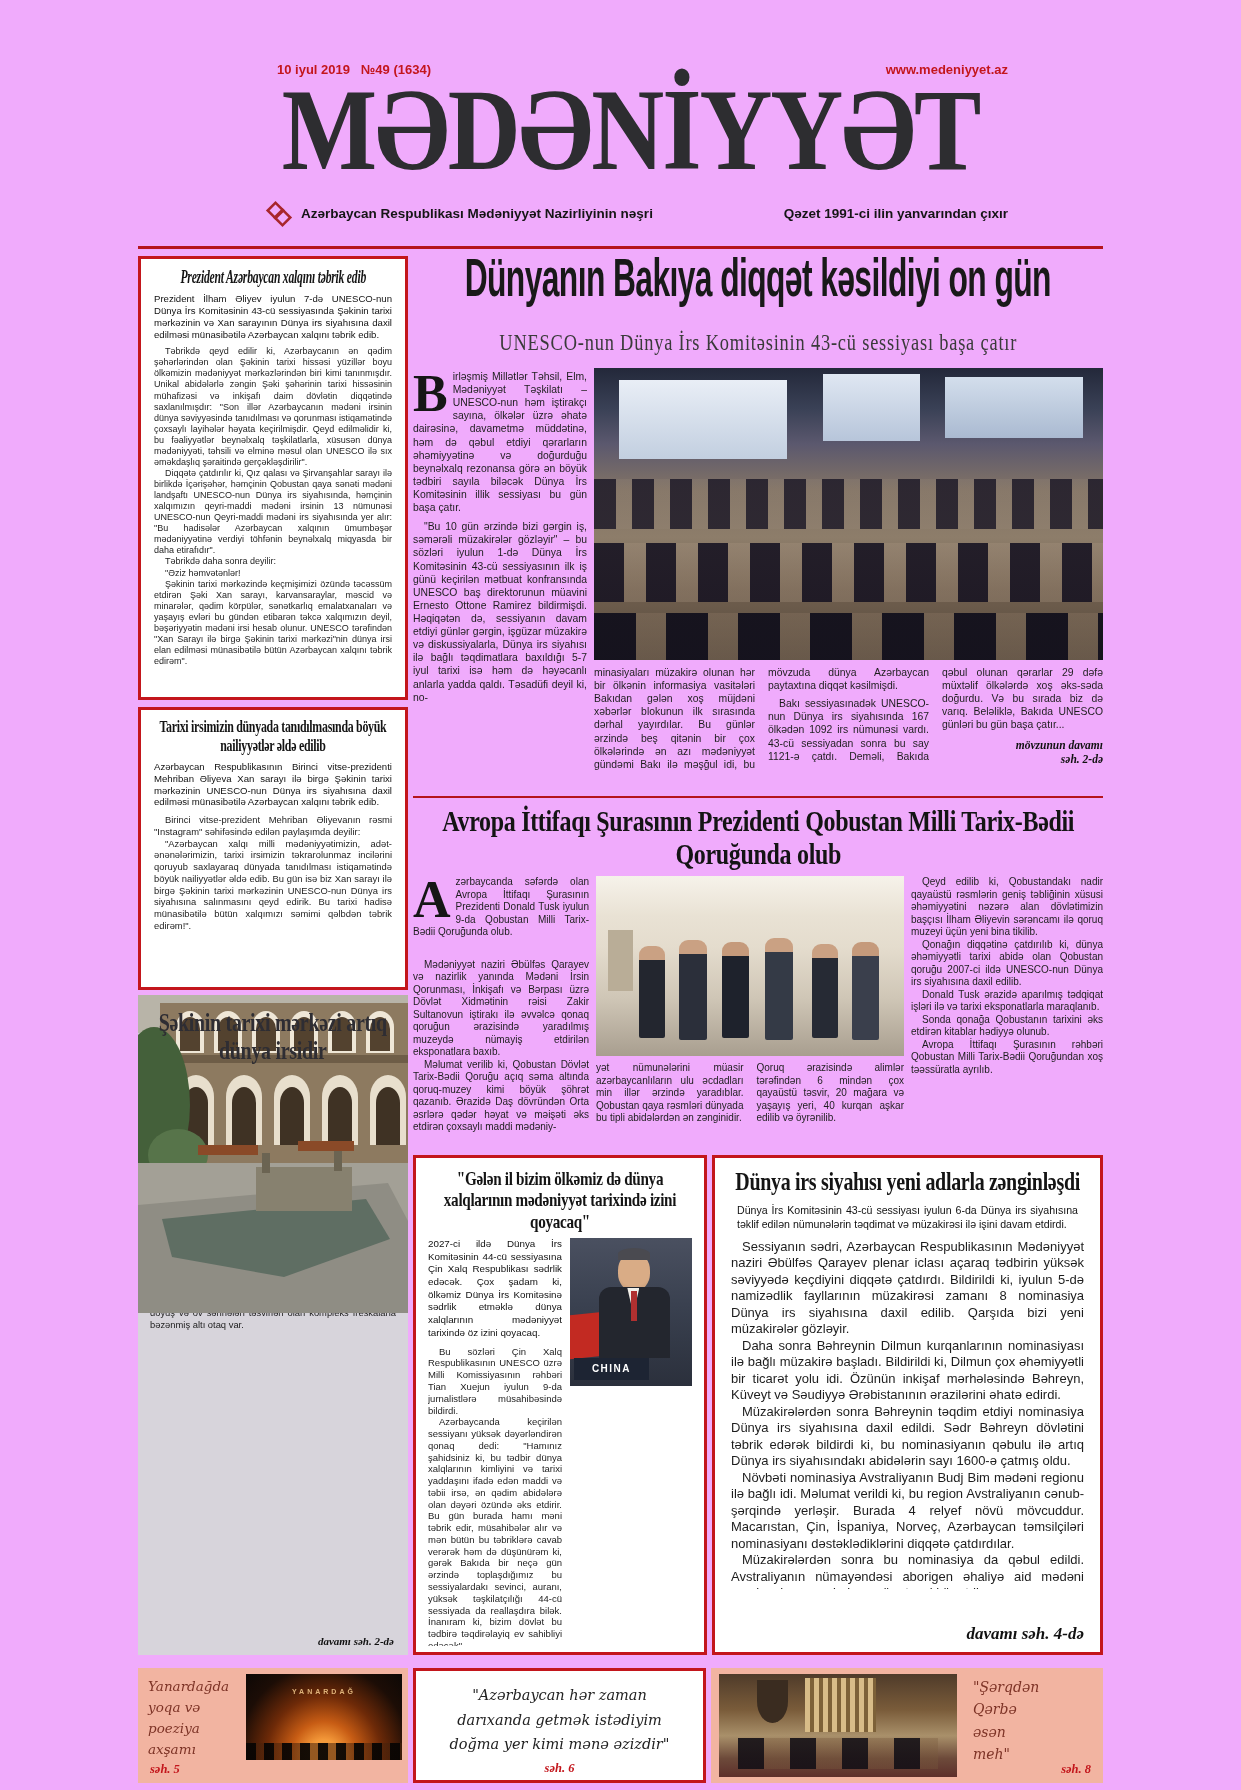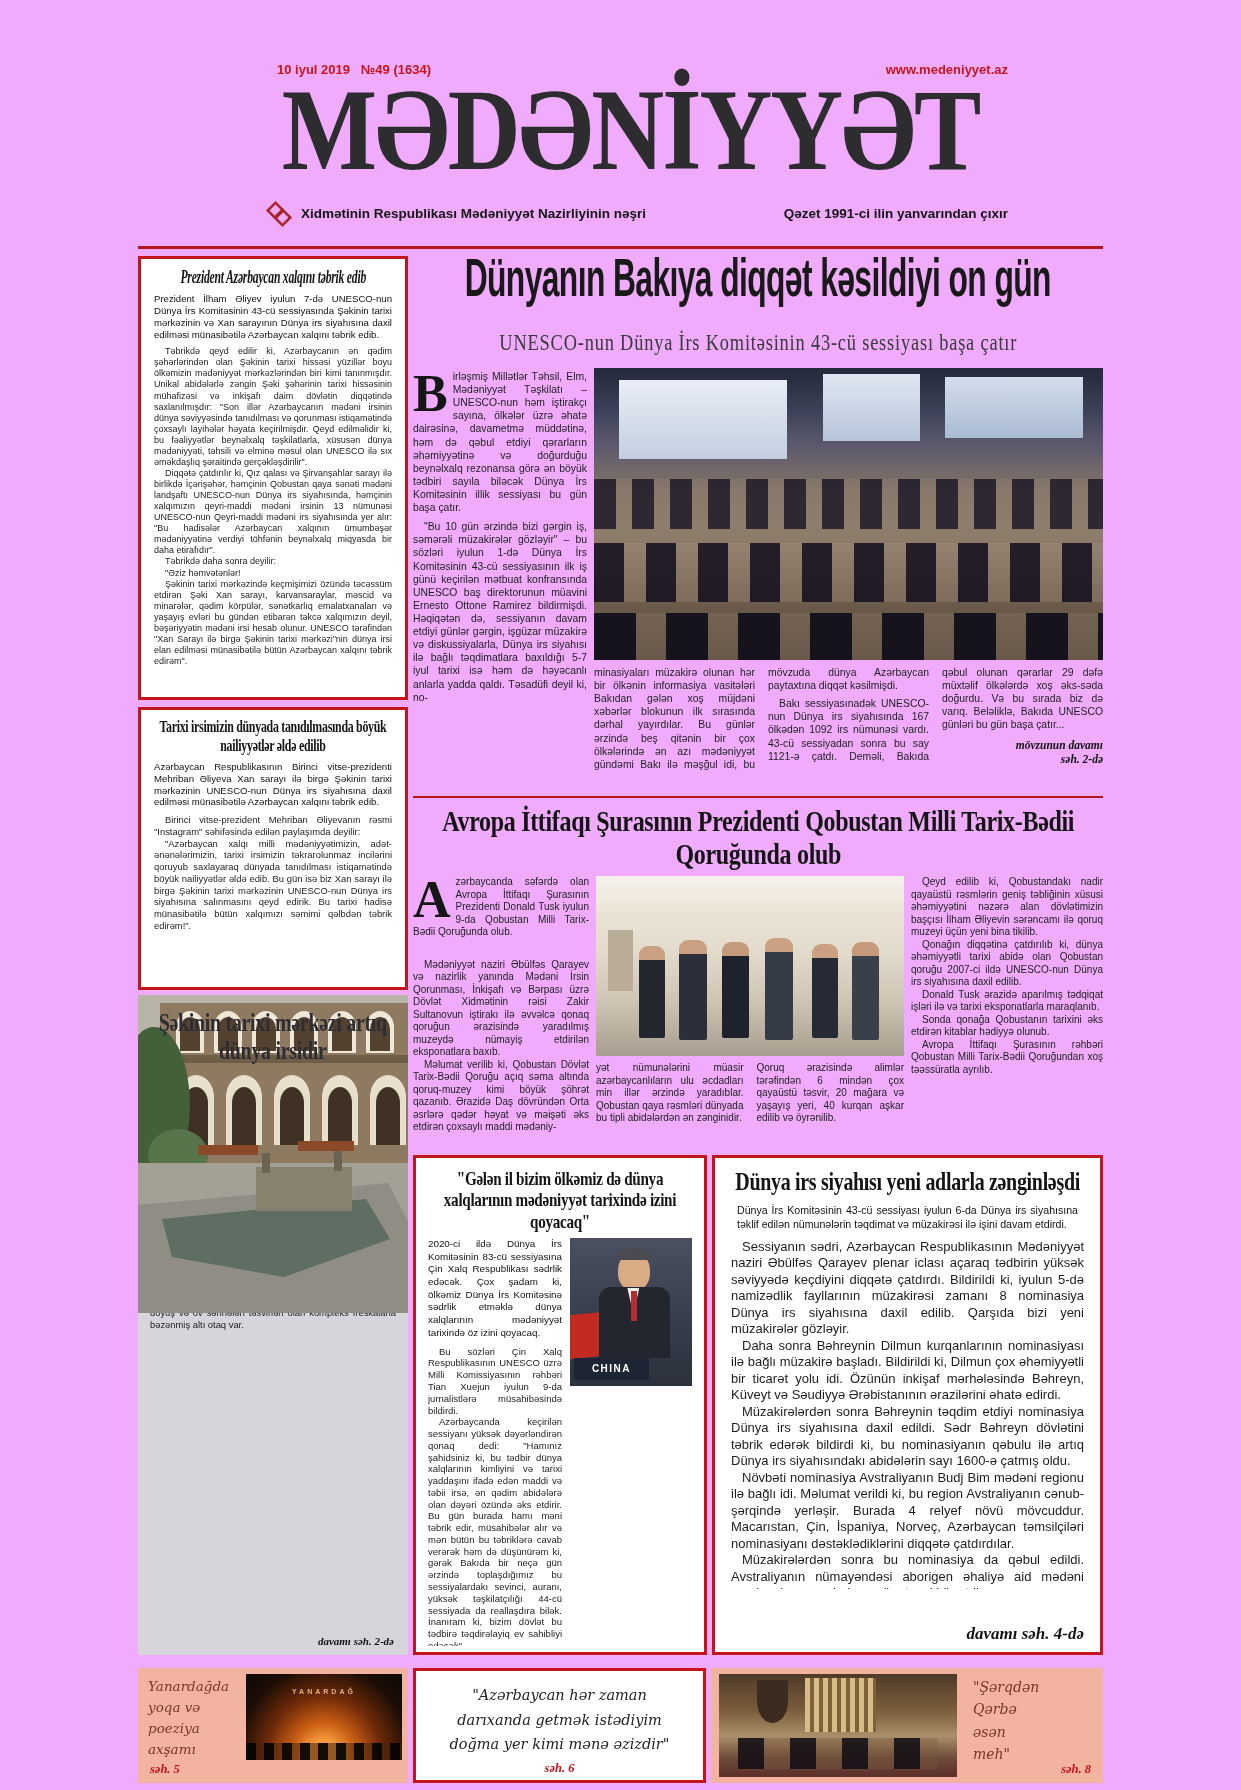--- a/index.html
+++ b/index.html
@@ -41,21 +41,21 @@
                 color:#2d2d30;letter-spacing:-2px;transform:scale(1,1.16);transform-origin:50% 60%;">MƏDƏNİYYƏT</div>
     <div class="abs" style="left:0;top:140px;width:755px;height:28px;">
       <span class="abs" style="left:12px;top:-2px;">
         <svg width="28" height="28" viewBox="0 0 28 28">
           <g fill="none" stroke="#a8262c" stroke-width="2.6">
             <rect x="5" y="5" width="11" height="11" transform="rotate(45 10.5 10.5)"></rect>
             <rect x="12" y="12" width="11" height="11" transform="rotate(45 17.5 17.5)"></rect>
           </g>
         </svg>
       </span>
-      <span class="abs" style="left:48px;top:4px;font-weight:700;font-size:13.5px;color:#151515;">Xidmətinin Respublikası Mədəniyyət Nazirliyinin nəşri</span>
+      <span class="abs" style="left:48px;top:4px;font-weight:700;font-size:13.5px;color:#151515;">Azərbaycan Respublikası Mədəniyyət Nazirliyinin nəşri</span>
       <span class="abs" style="right:0;top:4px;font-weight:700;font-size:13.5px;color:#151515;">Qəzet 1991-ci ilin yanvarından çıxır</span>
     </div>
   </div>
 
   <div class="rule" style="left:138px;top:246px;width:965px;height:3px;"></div>
 
   <div class="rbox" style="left:138px;top:256px;width:270px;height:444px;padding:8px 13px;">
     <div class="btitle" style="font-size:19.5px;line-height:1.05;font-style:italic;">
       <span class="condX60" style="white-space:nowrap;">Prezident Azərbaycan xalqını təbrik edib</span>
     </div>
@@ -214,21 +214,21 @@
     <div class="ph" style="position:relative;float:right;width:122px;height:148px;margin:6px 0 4px 8px;background:linear-gradient(180deg,#4a5060 0%,#3a4150 45%,#2b303c 100%);">
       <div style="position:absolute;left:0;top:50%;width:52%;height:30%;background:#c22a22;transform:skewY(-6deg);"></div>
       <div style="position:absolute;left:39%;top:10%;width:32px;height:38px;border-radius:46%;background:radial-gradient(circle at 50% 42%,#d9ac86 62%,#b98f6d);"></div>
       <div style="position:absolute;left:39%;top:7%;width:32px;height:12px;border-radius:50% 50% 0 0;background:#4a4a50;"></div>
       <div style="position:absolute;left:24%;top:33%;width:58%;height:48%;border-radius:12px 12px 0 0;background:#23262e;"></div>
       <div style="position:absolute;left:47%;top:34%;width:12px;height:26px;background:#f2f0ea;clip-path:polygon(0 0,100% 0,50% 100%);"></div>
       <div style="position:absolute;left:50%;top:36%;width:6px;height:30px;background:#b03030;"></div>
       <div style="position:absolute;left:3%;bottom:4%;width:62%;height:15%;background:#1d2433;color:#fff;
                   font:700 10px 'Liberation Sans',sans-serif;display:flex;align-items:center;justify-content:center;letter-spacing:1.5px;">CHINA</div>
     </div>
-    <div class="lead" style="margin-top:6px;font-size:9.8px;line-height:1.3;text-align:justify;">2020-ci ildə Dünya İrs Komitəsinin 83-cü sessiyasına Çin Xalq Respublikası sədrlik edəcək. Çox şadam ki, ölkəmiz Dünya İrs Komitəsinə sədrlik etməklə dünya xalqlarının mədəniyyət tarixində öz izini qoyacaq.</div>
+    <div class="lead" style="margin-top:6px;font-size:9.8px;line-height:1.3;text-align:justify;">2027-ci ildə Dünya İrs Komitəsinin 44-cü sessiyasına Çin Xalq Respublikası sədrlik edəcək. Çox şadam ki, ölkəmiz Dünya İrs Komitəsinə sədrlik etməklə dünya xalqlarının mədəniyyət tarixində öz izini qoyacaq.</div>
     <div class="body-txt" style="margin-top:6px;font-size:9.5px;line-height:1.24;height:300px;">
       <p class="ind">Bu sözləri Çin Xalq Respublikasının UNESCO üzrə Milli Komissiyasının rəhbəri Tian Xuejun iyulun 9-da jurnalistlərə müsahibəsində bildirdi.</p>
       <p class="ind">Azərbaycanda keçirilən sessiyanı yüksək dəyərləndirən qonaq dedi: "Hamınız şahidsiniz ki, bu tədbir dünya xalqlarının kimliyini və tarixi yaddaşını ifadə edən maddi və təbii irsə, ən qədim abidələrə olan dəyəri özündə əks etdirir. Bu gün burada hamı məni təbrik edir, müsahibələr alır və mən bütün bu təbriklərə cavab verərək həm də düşünürəm ki, gərək Bakıda bir neçə gün ərzində toplaşdığımız bu sessiyalardakı sevinci, auranı, yüksək təşkilatçılığı 44-cü sessiyada da reallaşdıra bilək. İnanıram ki, bizim dövlət bu tədbirə təqdirəlayiq ev sahibliyi edəcək".</p>
 
     </div>
   </div>
 
   <div class="rbox" style="left:712px;top:1155px;width:391px;height:500px;padding:10px 16px;">
     <div class="btitle" style="font-size:25px;line-height:1.12;">
       <span class="condX80">Dünya irs siyahısı yeni adlarla zənginləşdi</span>

